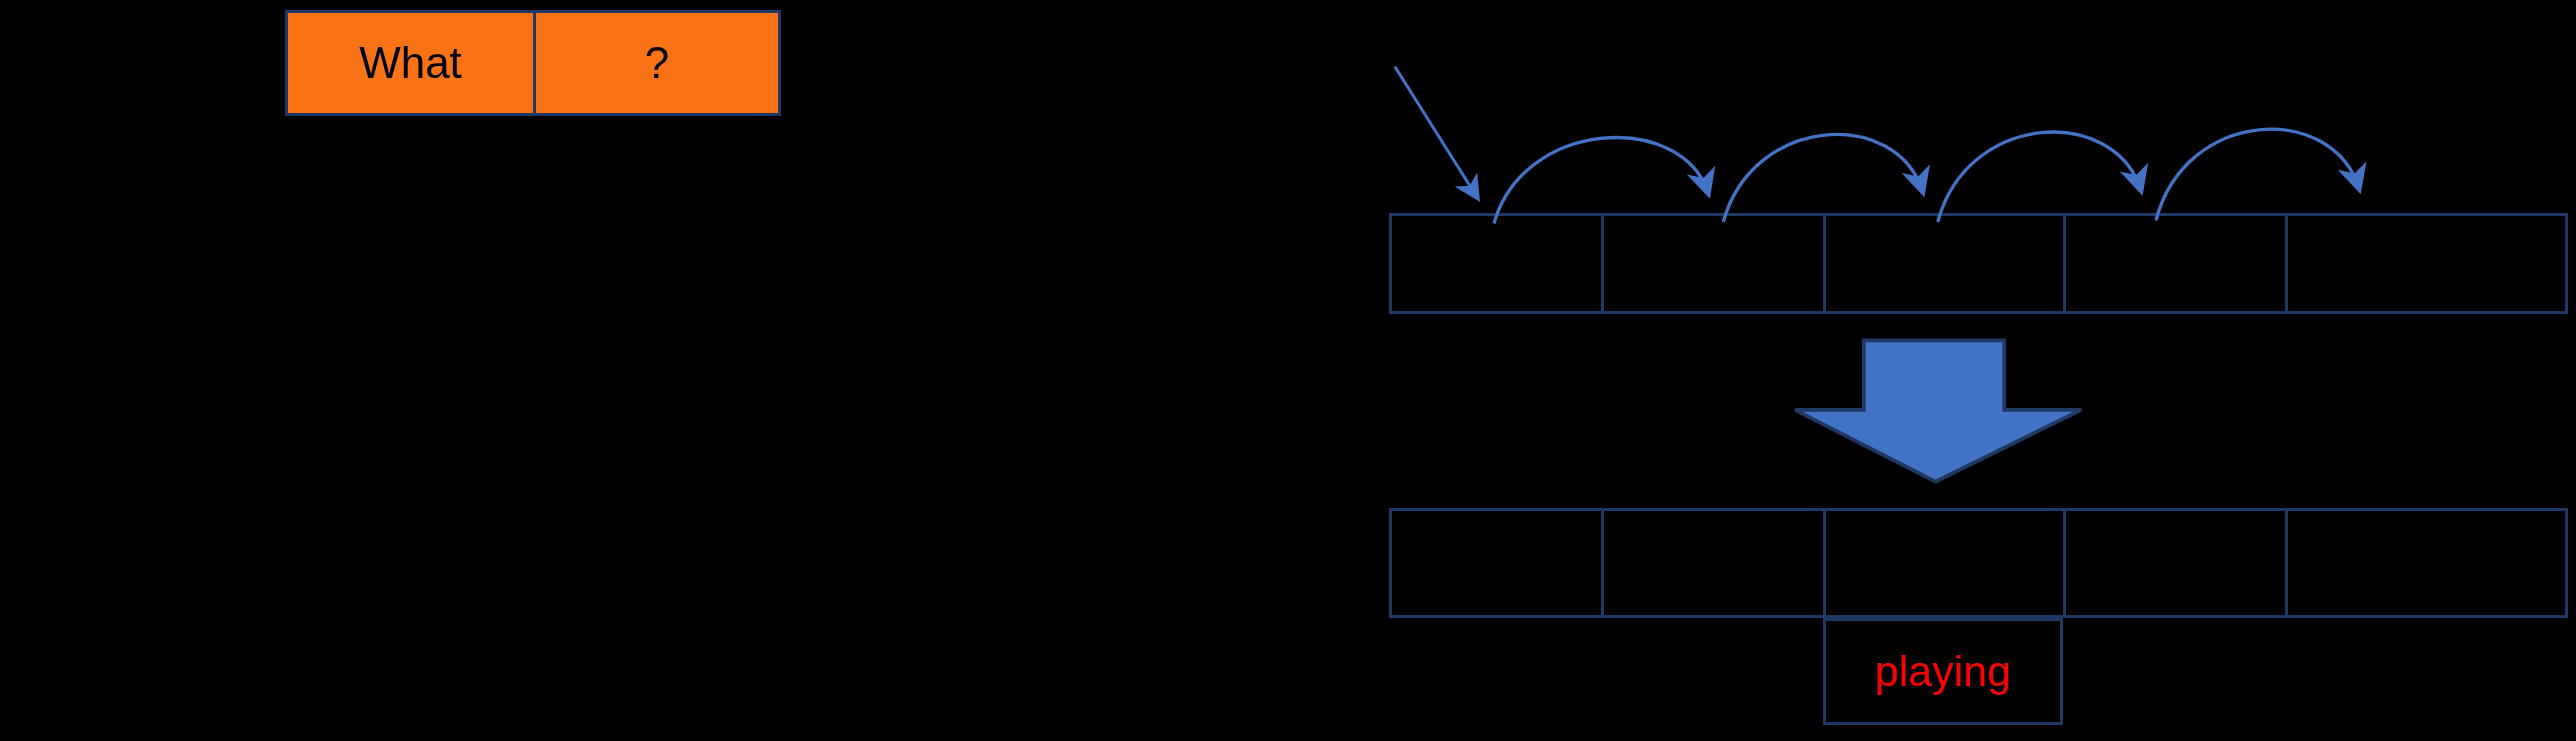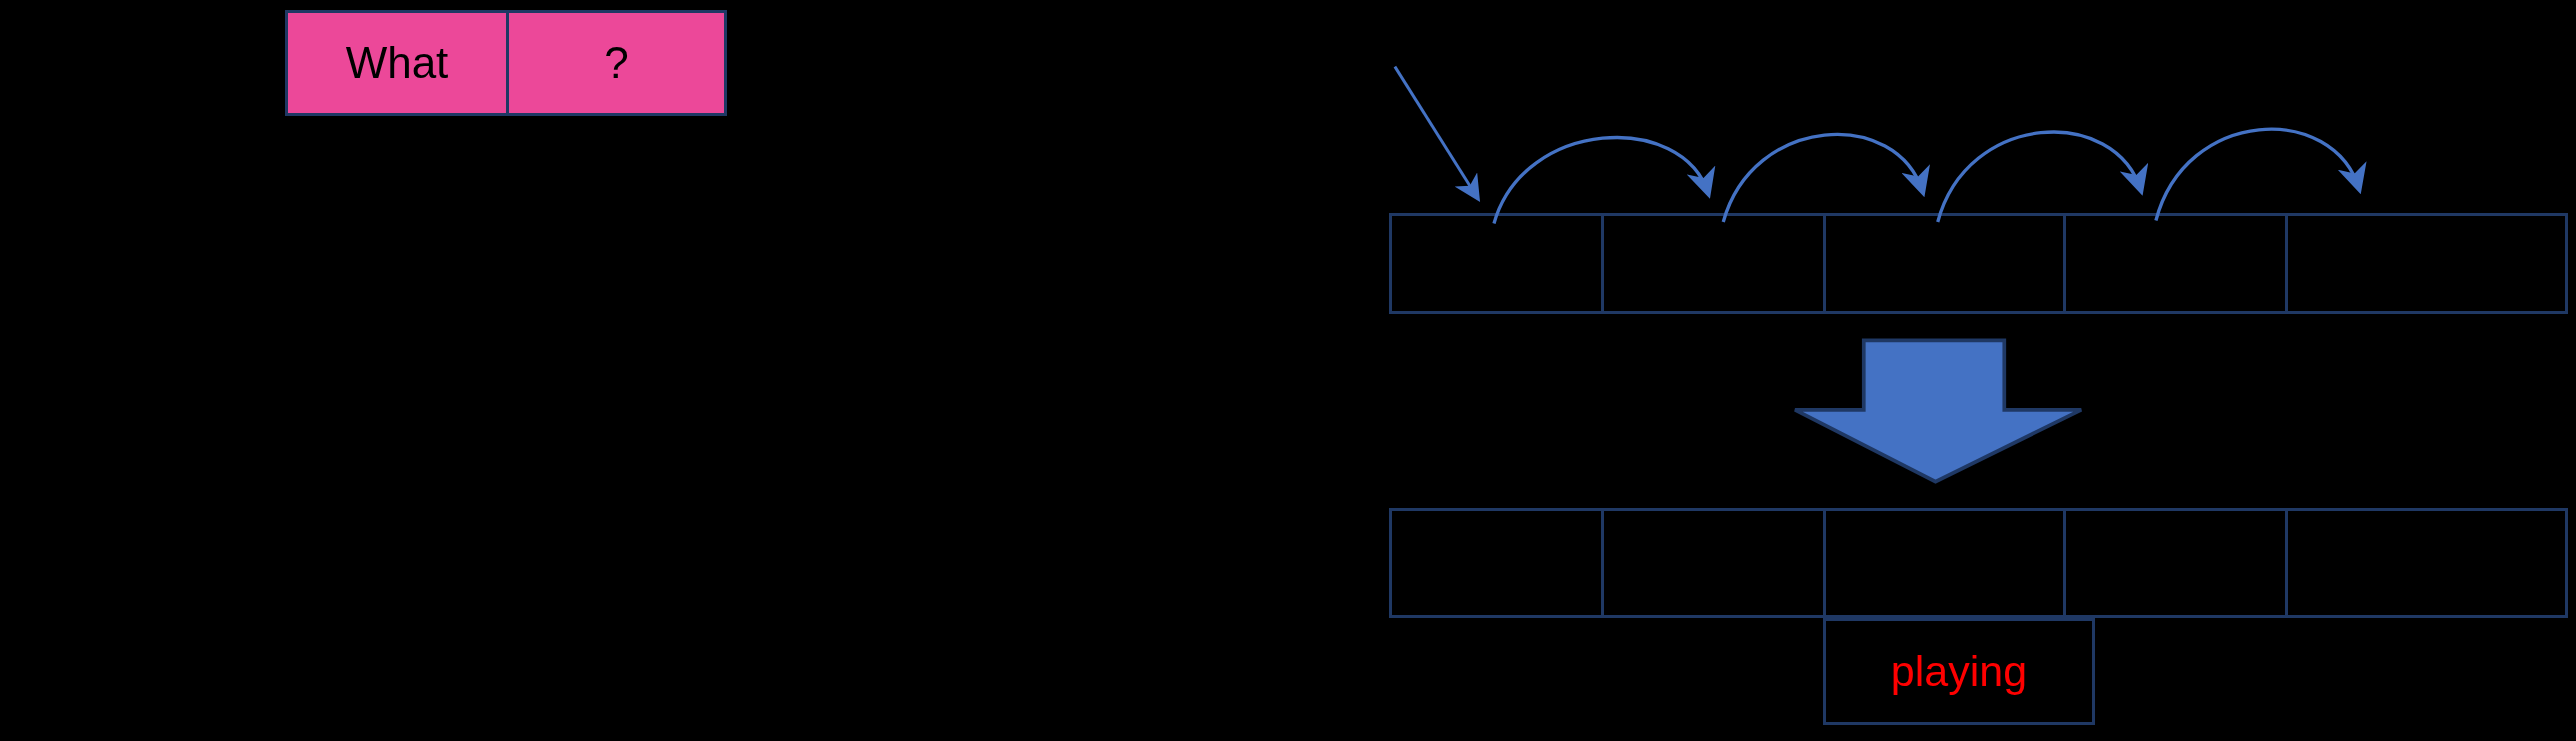--- a/index.html
+++ b/index.html
@@ -18,23 +18,23 @@
 
   
   .token-row {
     position: absolute;
     left: 285px;
     top: 10.4px;
     display: flex;
   }
   .token-row .cell {
     box-sizing: border-box;
-    width: 221px;
+    width: 248px;
     height: 106px;
-    background: #ec4899;
+    background: #f97316;
     border: 3.7px solid #1f3864;
     border-right: none;
     display: flex;
     align-items: center;
     justify-content: center;
     color: #000000;
     font-size: 44px;
   }
   .token-row .cell:last-child {
     border-right: 3.7px solid #1f3864;
@@ -62,21 +62,21 @@
   .box-row .cell:nth-child(3) { width: 240px; }
   .box-row .cell:nth-child(4) { width: 222px; }
   .box-row .cell:nth-child(5) { width: 283px; }
 
   
   .output-box {
     position: absolute;
     left: 1823px;
     top: 618px;
     box-sizing: border-box;
-    width: 272px;
+    width: 240px;
     height: 107px;
     border: 3.7px solid #1f3864;
     display: flex;
     align-items: center;
     justify-content: center;
   }
   .output-box span {
     color: #ff0000;
     font-size: 43px;
   }

